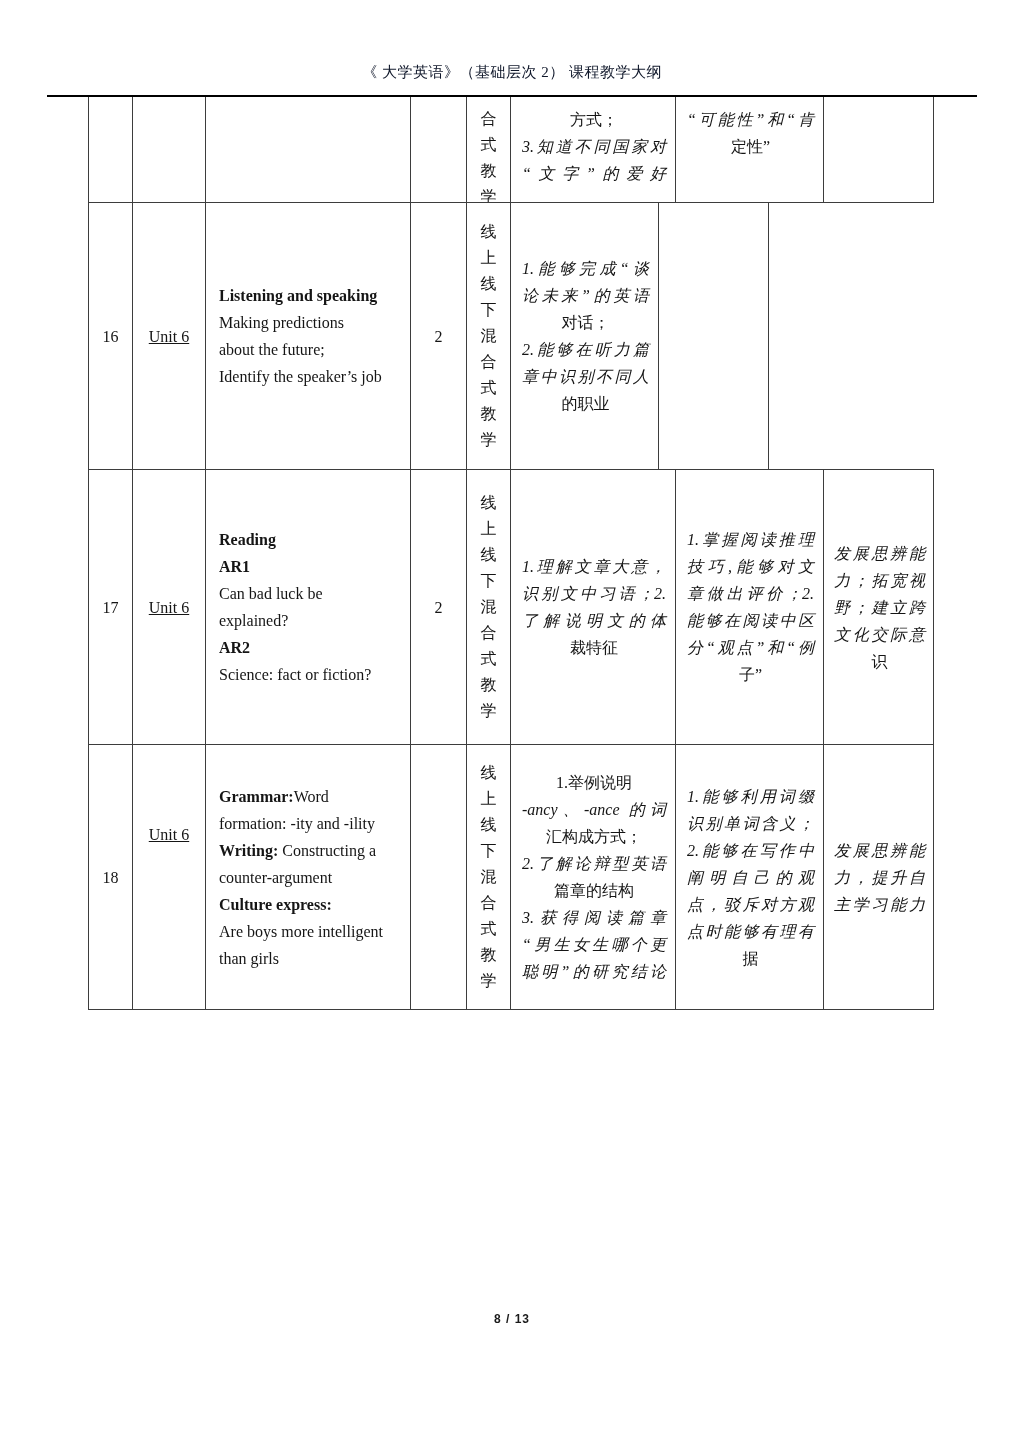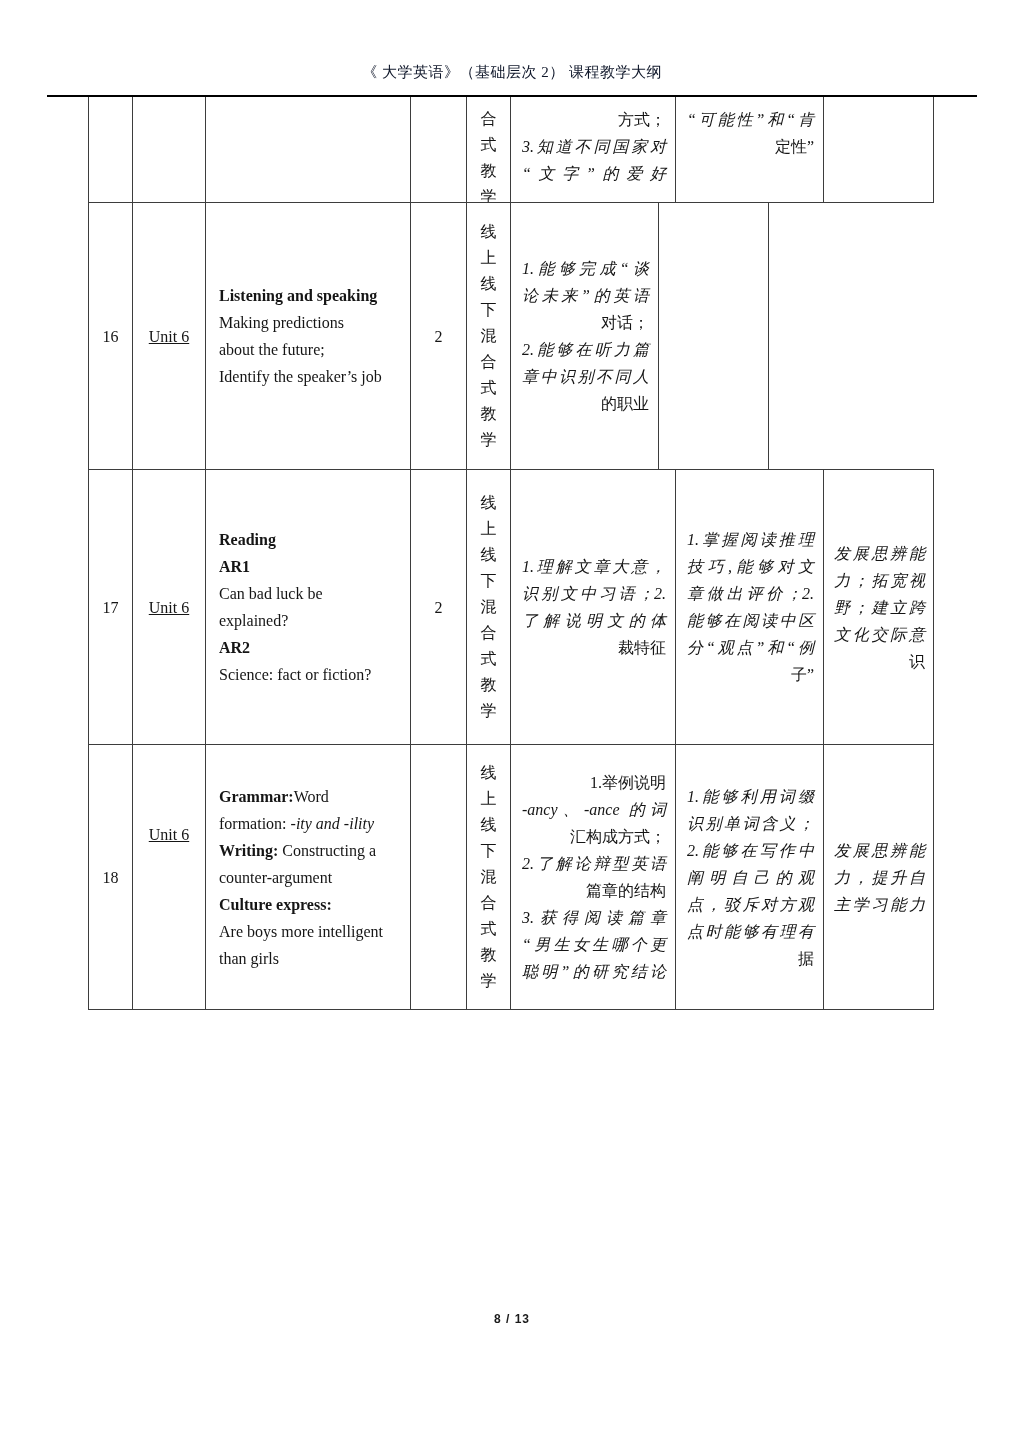--- a/index.html
+++ b/index.html
@@ -57,26 +57,26 @@
   .c1 { width: 73px;  align-items: center; text-decoration: underline; }
   .c2 { width: 205px; padding: 0 10px 0 13px; }
   .c3 { width: 56px;  align-items: center; }
   .c4 { width: 44px;  align-items: center; }
   .c5 { width: 165px; padding: 0 9px 0 11px; }
   .c6 { width: 148px; padding: 0 9px 0 11px; }
   .c7 { width: 110px; padding: 0 8px 0 10px; }
   .cell.top  { justify-content: flex-start; padding-top: 9px; }
   .cell.high { justify-content: flex-start; padding-top: 76px; }
   .vch { line-height: 26px; text-align: center; }
-  .ln { text-align: right; }
+  .ln { text-align: center; }
   .ln.j { text-align: justify; text-align-last: justify; font-style: italic; }
   .ln-en { text-align: left; }
   .ln-en.jsb { display: flex; justify-content: flex-start; }
   .b { font-weight: bold; }
-  .i { font-style: italic; }
+  .i { }
   .footer {
     position: absolute;
     top: 1312px; left: 0; width: 100%;
     text-align: center;
     font-family: "Liberation Sans", "DejaVu Sans", sans-serif;
     font-size: 12px;
     font-weight: 700;
     letter-spacing: 1px;
     color: #1a1a1a;
   }

